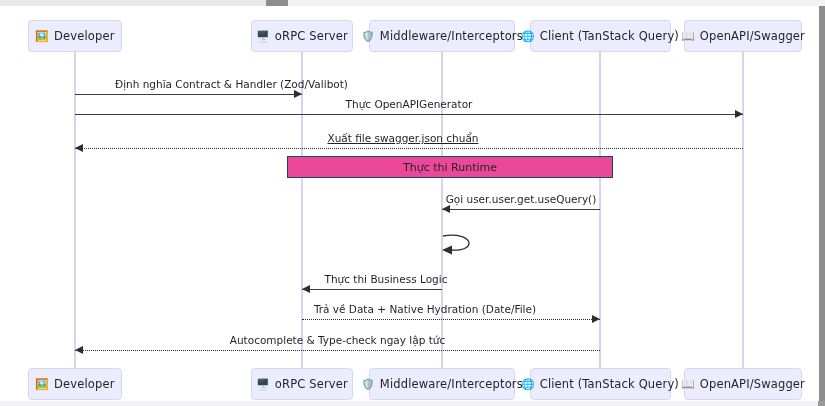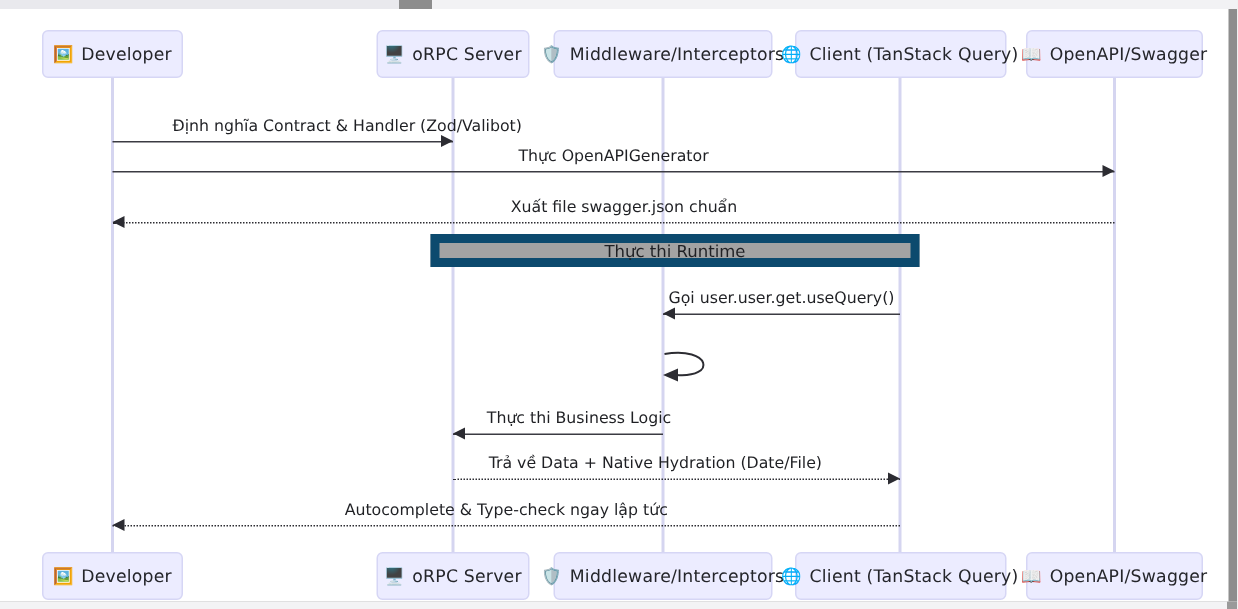--- a/index.html
+++ b/index.html
@@ -118,22 +118,22 @@
     position: absolute;
     font-size: 10.5px;
     color: #1f2024;
     white-space: nowrap;
     text-align: center;
   }
 
   
   .note {
     position: absolute;
-    background: #a3a3a3;
-    border: 6px solid #0c4a6e;
+    background: #ec4899;
+    border: 1px solid #0c4a6e;
     box-sizing: border-box;
     display: flex;
     align-items: center;
     justify-content: center;
     font-size: 11px;
     color: #1f2024;
   }
 
   
   .selfloop {
@@ -163,34 +163,34 @@
         <span>Thực thi Runtime</span>
       </div>
       <div class="msg-line" style="left: 75px; top: 88px; width: 227px;"></div>
       <div class="arrowhead right" style="top: 84px; left: 294px;"></div>
       <div class="msg-label" style="left: 75px; top: 72px; width: 227px; margin-left: 40px;">Định nghĩa Contract &amp; Handler (Zod/Valibot)</div>
       <div class="msg-line" style="left: 75px; top: 108px; width: 668px;"></div>
       <div class="arrowhead right" style="top: 104px; left: 735px;"></div>
       <div class="msg-label" style="left: 75px; top: 92px; width: 668px;">Thực OpenAPIGenerator</div>
       <div class="msg-line dotted" style="left: 75px; top: 142px; width: 668px;"></div>
       <div class="arrowhead left" style="top: 138px; left: 75px;"></div>
-      <div class="msg-label" style="left: 82px; top: 126px; width: 668px;">Xuất file swagger.json chuẩn</div>
+      <div class="msg-label" style="left: 69px; top: 126px; width: 668px; text-decoration: underline;">Xuất file swagger.json chuẩn</div>
       <div class="msg-line" style="left: 442px; top: 203px; width: 158px;"></div>
       <div class="arrowhead left" style="top: 199px; left: 442px;"></div>
       <div class="msg-label" style="left: 442px; top: 187px; width: 158px;">Gọi user.user.get.useQuery()</div>
       <div class="selfloop" style="left: 440px; top: 226px;"><svg width="44" height="24" viewBox="0 0 44 24">
           <path d="M3 4 C 34 -1, 38 20, 11 18" fill="none" stroke="#2c2c32" stroke-width="1.3"></path>
           <path d="M2 18 L 12 13.6 L 12 22.4 Z" fill="#2c2c32"></path>
         </svg></div>
       <div class="msg-line" style="left: 302px; top: 283px; width: 140px;"></div>
       <div class="arrowhead left" style="top: 279px; left: 302px;"></div>
       <div class="msg-label" style="left: 302px; top: 267px; width: 140px; padding-left: 14px;">Thực thi Business Logic</div>
       <div class="msg-line dotted" style="left: 302px; top: 313px; width: 298px;"></div>
       <div class="arrowhead right" style="top: 309px; left: 592px;"></div>
-      <div class="msg-label" style="left: 302px; top: 297px; width: 246px; text-align: right;">Trả về Data + Native Hydration (Date/File)</div>
+      <div class="msg-label" style="left: 302px; top: 297px; width: 246px;">Trả về Data + Native Hydration (Date/File)</div>
       <div class="msg-line dotted" style="left: 75px; top: 344px; width: 525px;"></div>
       <div class="arrowhead left" style="top: 340px; left: 75px;"></div>
       <div class="msg-label" style="left: 75px; top: 328px; width: 525px;">Autocomplete &amp; Type-check ngay lập tức</div>
       <div class="actor" style="left: 28px; top: 14px; width: 94px;">
         <span class="ic">🖼️</span>
         <span class="nm">Developer</span>
       </div>
       <div class="actor" style="left: 251px; top: 14px; width: 102px;">
         <span class="ic">🖥️</span>
         <span class="nm">oRPC Server</span>

